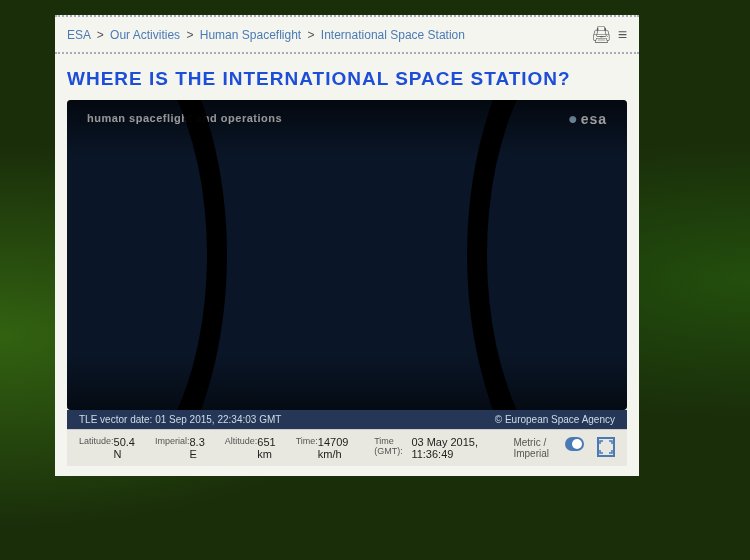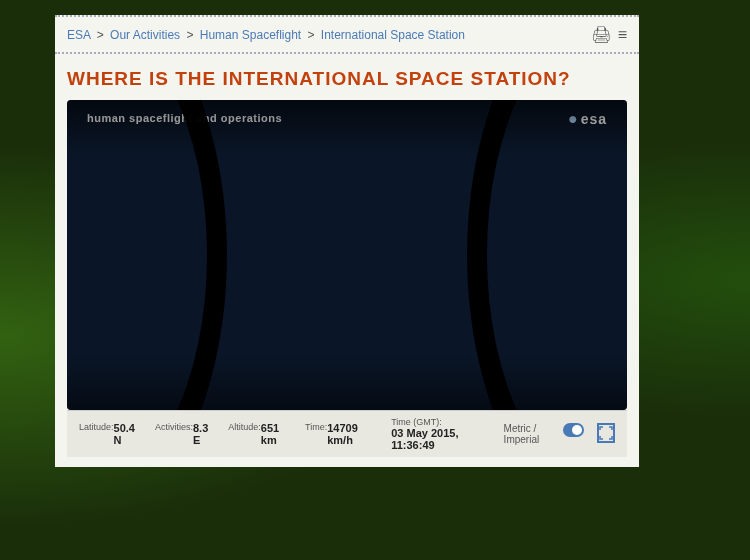--- a/index.html
+++ b/index.html
@@ -65,21 +65,21 @@
       gap: 6px;
       align-items: center;
       color: #555;
       font-size: 16px;
     }
 
     .page-title {
       padding: 14px 12px 10px 12px;
       font-size: 19px;
       font-weight: bold;
-      color: #c2410c;
+      color: #1d4ed8;
       letter-spacing: 1px;
       text-transform: uppercase;
     }
 
     .map-container {
       position: relative;
       margin: 0 12px 0 12px;
       height: 310px;
       overflow: hidden;
       border-radius: 4px;
@@ -196,27 +196,27 @@
     }
 
     .stat-label {
       font-size: 9px;
       color: #555;
       text-transform: none;
     }
 
     .stat-value {
       font-size: 11px;
-      font-weight: bold;
+      font-weight: normal;
       color: #222;
     }
 
     .stat-time {
       display: flex;
-      flex-direction: column;
+      flex-direction: row;
     }
 
     .metric-toggle {
       margin-left: auto;
       display: flex;
       align-items: flex-start;
       gap: 5px;
       font-size: 10px;
       color: #555;
     }
@@ -391,28 +391,32 @@
     
     <div class="map-label-top">human spaceflight and operations</div>
 
     
     <div class="esa-logo">
       <span style="font-size:16px; color:#aad4f5;">●</span>
       <span style="font-weight:bold; font-size:14px; letter-spacing:1px;">esa</span>
     </div>
   </div>
 
+  <div class="tle-bar">
+    <span>TLE vector date: 01 Sep 2015, 22:34:03 GMT</span>
+    <span>© European Space Agency</span>
+  </div>
 
   <div class="stats-bar">
     <div class="stat-item">
       <span class="stat-label">Latitude:</span>
       <span class="stat-value">50.4 N</span>
     </div>
     <div class="stat-item">
-      <span class="stat-label">Activities:</span>
+      <span class="stat-label">Imperial:</span>
       <span class="stat-value">8.3 E</span>
     </div>
     <div class="stat-item">
       <span class="stat-label">Altitude:</span>
       <span class="stat-value">651 km</span>
     </div>
     <div class="stat-item">
       <span class="stat-label">Time:</span>
       <span class="stat-value">14709 km/h</span>
     </div>

